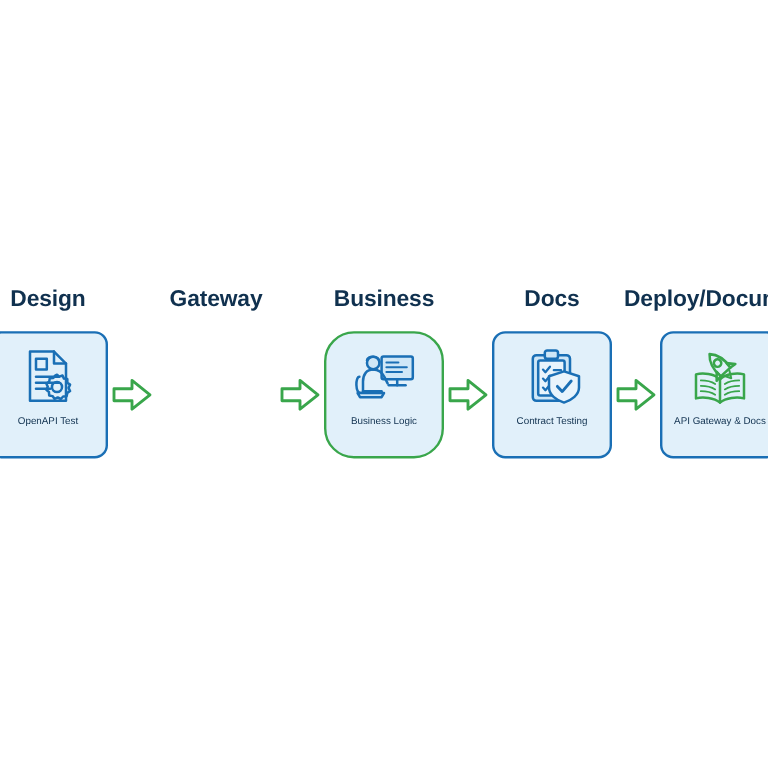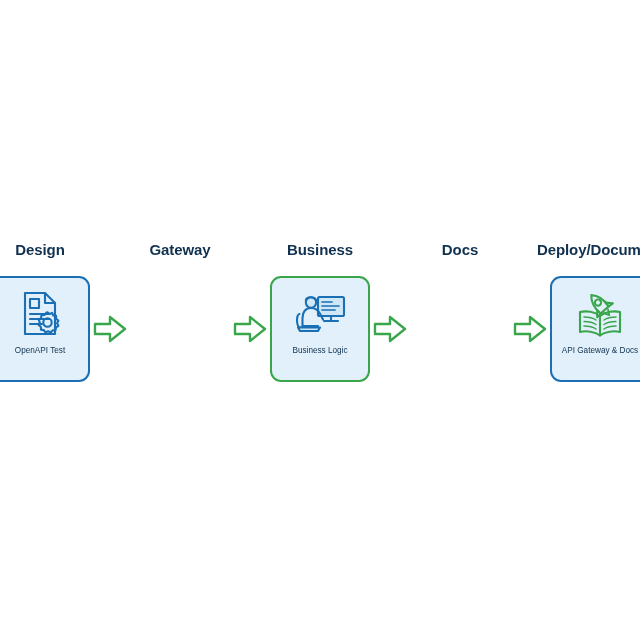--- a/index.html
+++ b/index.html
@@ -29,21 +29,21 @@
 
   .stage {
     width: 100px;
     display: flex;
     flex-direction: column;
     align-items: center;
     flex: 0 0 auto;
   }
 
   .stage-title {
-    font-size: 15px;
+    font-size: 19px;
     font-weight: bold;
     color: #10314f;
     letter-spacing: -0.1px;
     height: 20px;
     line-height: 20px;
     white-space: nowrap;
     margin-bottom: 16px;
     text-align: center;
   }
 
@@ -55,20 +55,21 @@
     background: #e1f0fa;
     border: 2.2px solid #1a6fb5;
     display: flex;
     flex-direction: column;
     align-items: center;
     justify-content: flex-start;
     padding-top: 9px;
   }
   .stage-card.accent-green {
     border-color: #39a64b;
+    border-radius: 25px;
   }
 
   .stage-icon {
     width: 56px;
     height: 54px;
     display: block;
   }
 
   .stage-caption {
     font-size: 8.2px;
@@ -161,20 +162,39 @@
   </div>
 
   <div class="connector">
     <svg viewBox="0 0 34 30" width="34" height="30" fill="#ffffff" stroke="#39a64b" stroke-width="2.4" stroke-linejoin="round">
       <path d="M2 10 H17 V3 L32 15 L17 27 V20 H2 Z"></path>
     </svg>
   </div>
 
   <div class="stage">
     <div class="stage-title">Docs</div>
+    <div class="stage-card">
+      <span class="stage-icon">
+        <svg viewBox="0 0 56 54" width="56" height="54" fill="none" stroke="#1a6fb5" stroke-width="2.1" stroke-linecap="round" stroke-linejoin="round">
+          <rect x="12" y="9" width="31" height="38" rx="3" fill="#cfe7f7"></rect>
+          <rect x="16.5" y="13.5" width="22" height="29" rx="1.6" fill="#e8f4fc"></rect>
+          <rect x="22" y="5" width="11" height="7" rx="2" fill="#cfe7f7"></rect>
+          <path d="M20.5 21 L22.5 23.2 L26.3 18.6" stroke-width="1.9"></path>
+          <path d="M29.5 21.5 H35.5" stroke-width="1.9"></path>
+          <path d="M20.5 28.5 L22.5 30.7 L26.3 26.1" stroke-width="1.9"></path>
+          <path d="M29.5 29 H35.5" stroke-width="1.9"></path>
+          <path d="M20.5 36 L22.5 38.2 L26.3 33.6" stroke-width="1.9"></path>
+          <path d="M29.5 36.5 H33" stroke-width="1.9"></path>
+          <path d="M38 22.5 L50.5 26.5 V36 C50.5 42 44.5 46.5 38 48.5
+                   C31.5 46.5 25.5 42 25.5 36 V26.5 Z" fill="#e8f4fc"></path>
+          <path d="M32.5 35 L36.5 39.3 L44 30.5" stroke-width="2.4"></path>
+        </svg>
+      </span>
+      <div class="stage-caption">Contract Testing</div>
+    </div>
   </div>
 
   <div class="connector">
     <svg viewBox="0 0 34 30" width="34" height="30" fill="#ffffff" stroke="#39a64b" stroke-width="2.4" stroke-linejoin="round">
       <path d="M2 10 H17 V3 L32 15 L17 27 V20 H2 Z"></path>
     </svg>
   </div>
 
   <div class="stage">
     <div class="stage-title">Deploy/Document</div>

